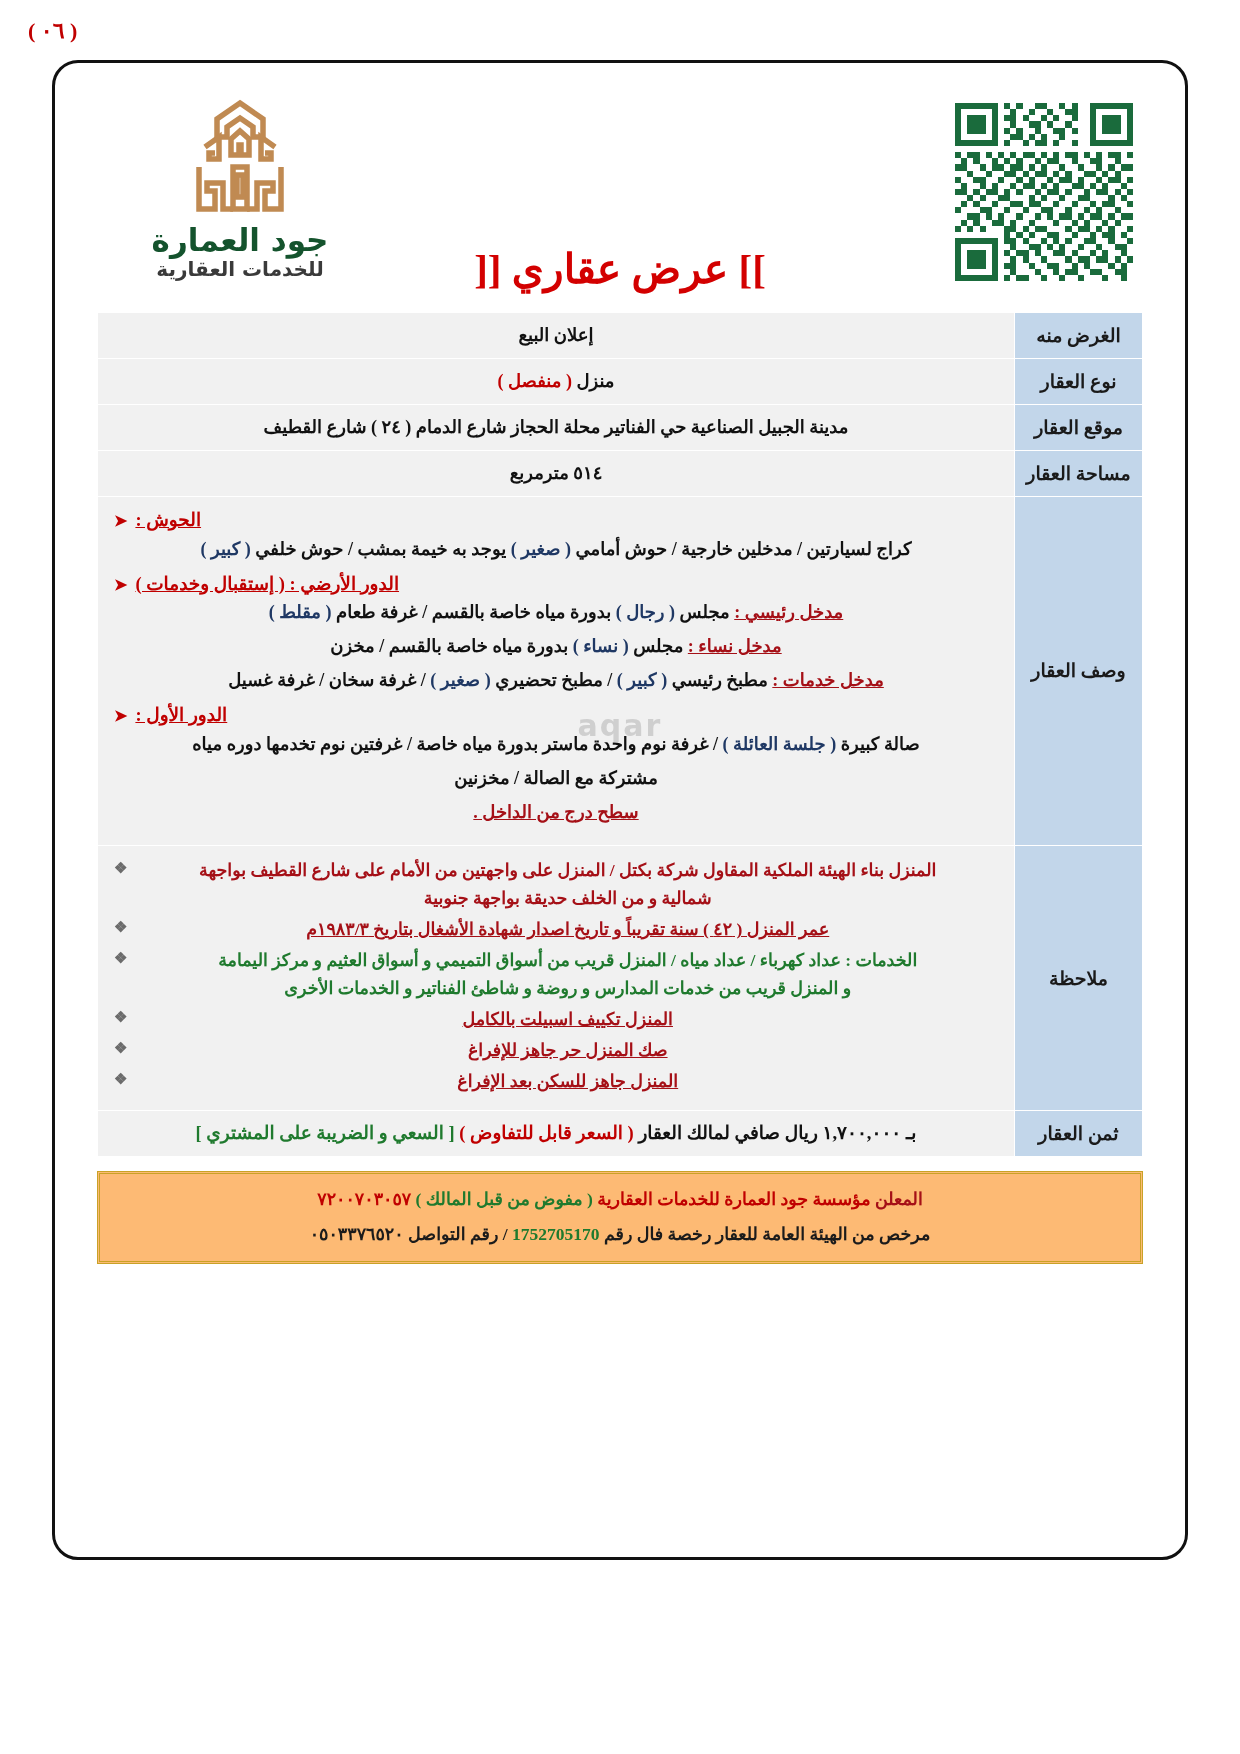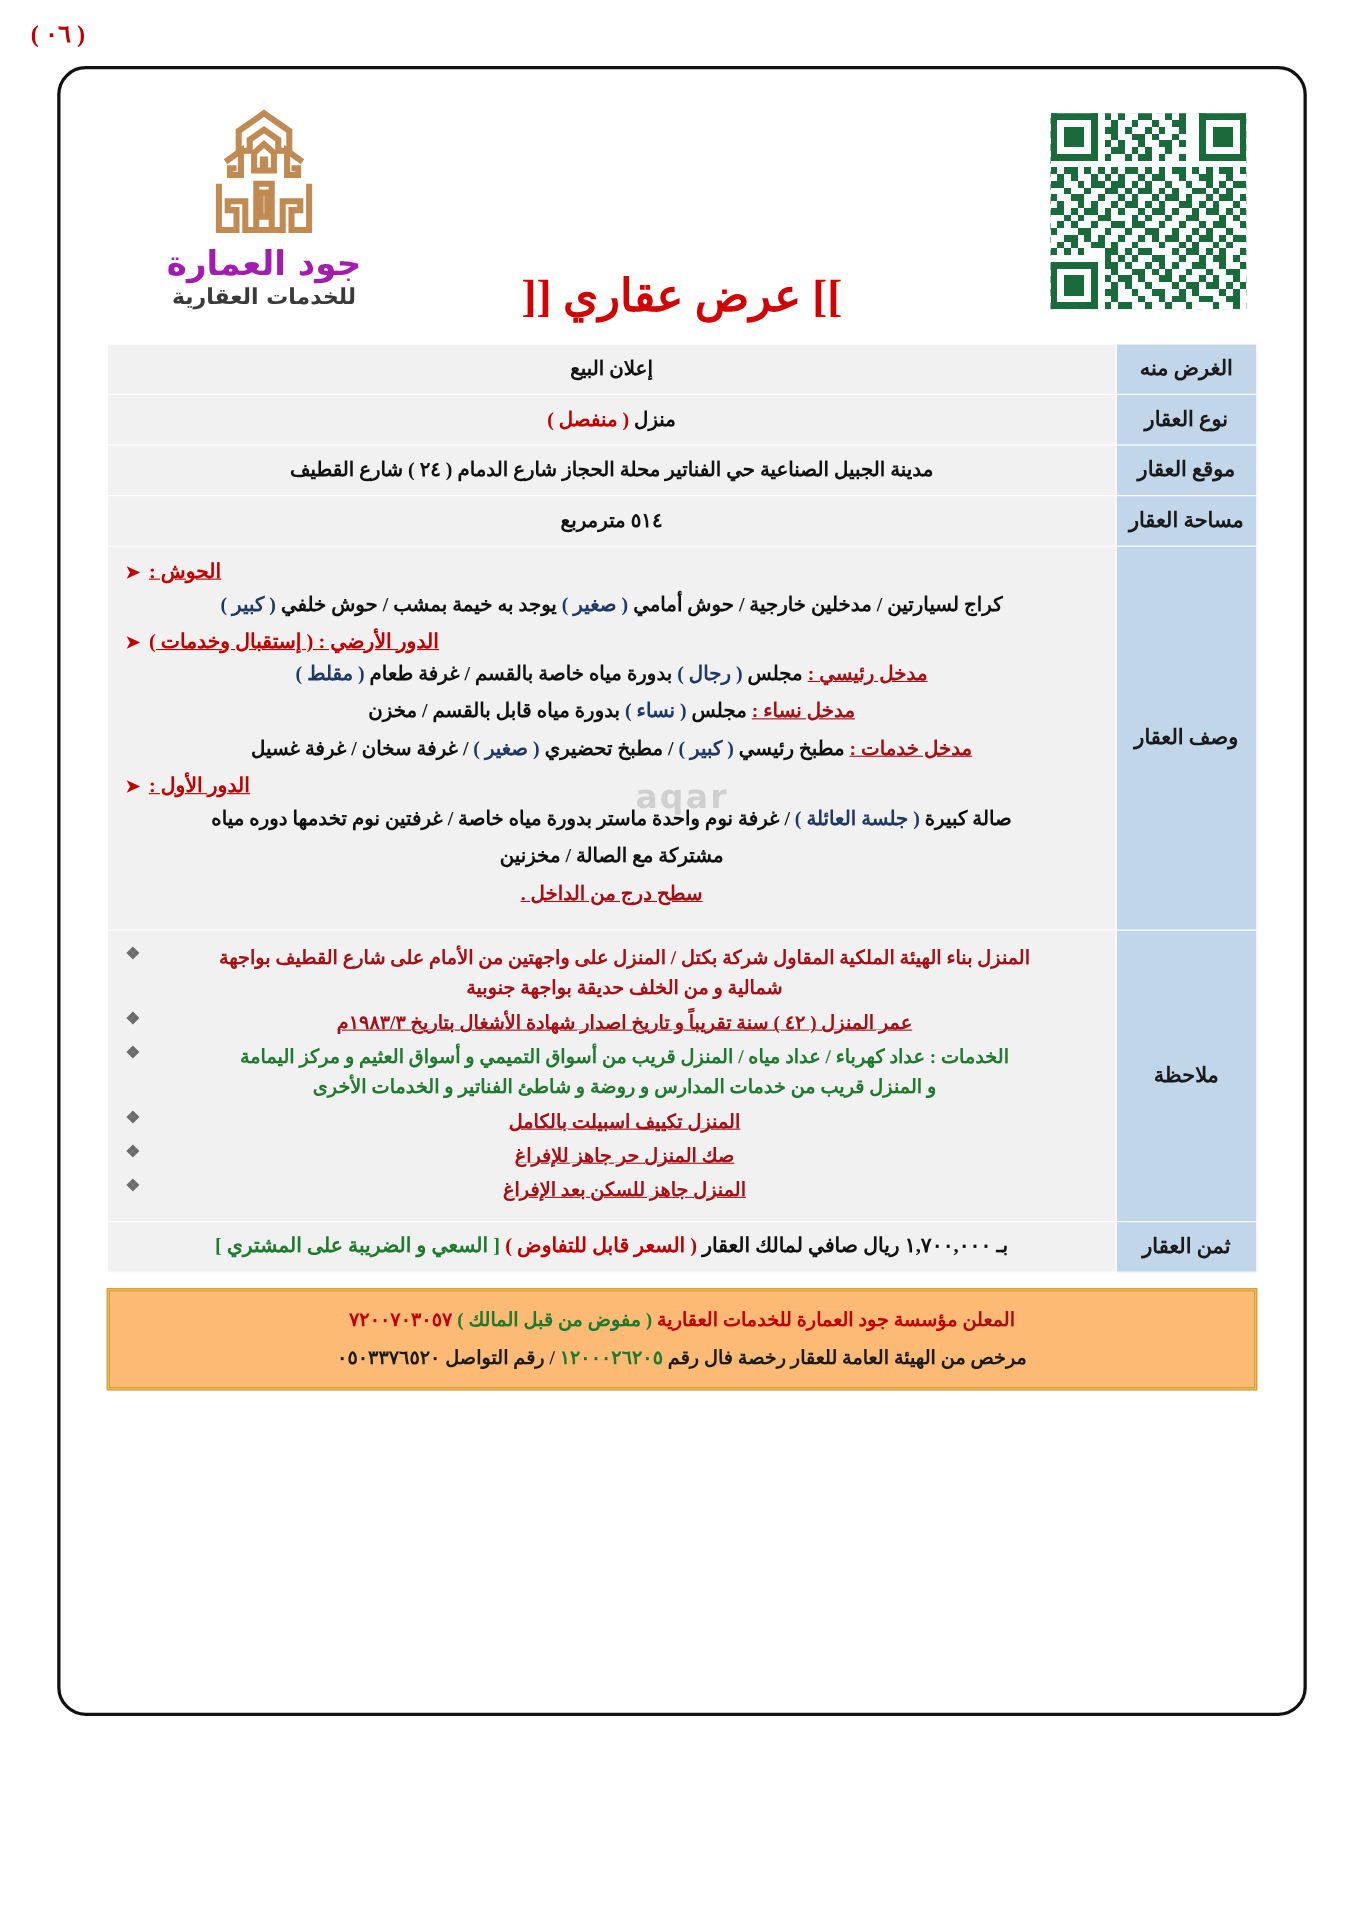--- a/index.html
+++ b/index.html
@@ -59,21 +59,21 @@
   .qr-canvas { display:block; width:178px; height:178px; }
 
   .brand {
     position: absolute;
     top: 0px; left: 8px;
     width: 270px;
     text-align: center;
   }
   .brand-mark { display:block; margin: 0 auto 6px; }
   .brand-line1 {
-    color: #a21caf;
+    color: #14532d;
     font-size: 31px;
     font-weight: bold;
     letter-spacing: 1px;
     line-height: 1.12;
     font-family: "DejaVu Sans", "Liberation Sans", sans-serif;
   }
   .brand-line2 {
     color: #3a3a3a;
     font-size: 20px;
     font-weight: bold;
@@ -549,21 +549,21 @@
                     <span class="htxt">الحوش :</span>
                   </div>
                   <div class="body"><span>كراج لسيارتين / مدخلين خارجية  /  حوش أمامي </span><span class="blue">( صغير )</span><span> يوجد به خيمة بمشب / حوش خلفي </span><span class="blue">( كبير )</span></div>
                 </div>
                 <div class="grp">
                   <div class="head">
                     <span class="bullet">➤</span>
                     <span class="htxt">الدور الأرضي : ( إستقبال وخدمات )</span>
                   </div>
                   <div class="body"><span class="dred u">مدخل رئيسي :</span><span> مجلس </span><span class="blue">( رجال )</span><span> بدورة مياه خاصة بالقسم / غرفة طعام </span><span class="blue">( مقلط )</span></div>
-                  <div class="body"><span class="dred u">مدخل نساء :</span><span> مجلس </span><span class="blue">( نساء )</span><span> بدورة مياه قابل بالقسم / مخزن</span></div>
+                  <div class="body"><span class="dred u">مدخل نساء :</span><span> مجلس </span><span class="blue">( نساء )</span><span> بدورة مياه خاصة بالقسم / مخزن</span></div>
                   <div class="body"><span class="dred u">مدخل خدمات :</span><span> مطبخ رئيسي </span><span class="blue">( كبير )</span><span> / مطبخ تحضيري </span><span class="blue">( صغير )</span><span> / غرفة سخان /  غرفة غسيل</span></div>
                 </div>
                 <div class="grp">
                   <div class="head">
                     <span class="bullet">➤</span>
                     <span class="htxt">الدور الأول :</span>
                   </div>
                   <div class="body"><span>صالة كبيرة </span><span class="blue">( جلسة العائلة )</span><span>  /  غرفة نوم واحدة ماستر بدورة مياه خاصة  /  غرفتين نوم تخدمها دوره مياه</span></div>
                   <div class="body"><span>مشتركة مع الصالة / مخزنين</span></div>
                   <div class="body"><span class="dred u">سطح درج من الداخل .</span></div>
@@ -625,20 +625,20 @@
         </td>
       </tr>
     </tbody>
       </table>
 
     <div class="footer-box">
       <div class="f1">
         <span class="dred">المعلن</span><span> مؤسسة جود العمارة للخدمات العقارية </span><span class="green">( مفوض من قبل المالك )</span><span>  </span><span>٧٢٠٠٧٠٣٠٥٧</span>
       </div>
       <div class="f2">
-        <span>مرخص من الهيئة العامة للعقار رخصة فال رقم </span><span class="green">١٢٠٠٠٢٦٢٠٥</span><span> /  رقم  التواصل </span><span>٠٥٠٣٣٧٦٥٢٠</span>
+        <span>مرخص من الهيئة العامة للعقار رخصة فال رقم </span><span class="green">1752705170</span><span> /  رقم  التواصل </span><span>٠٥٠٣٣٧٦٥٢٠</span>
       </div>
     </div>
 
   </div>
 
   <div class="watermark">aqar</div>
 </div>
 
 </body></html>

